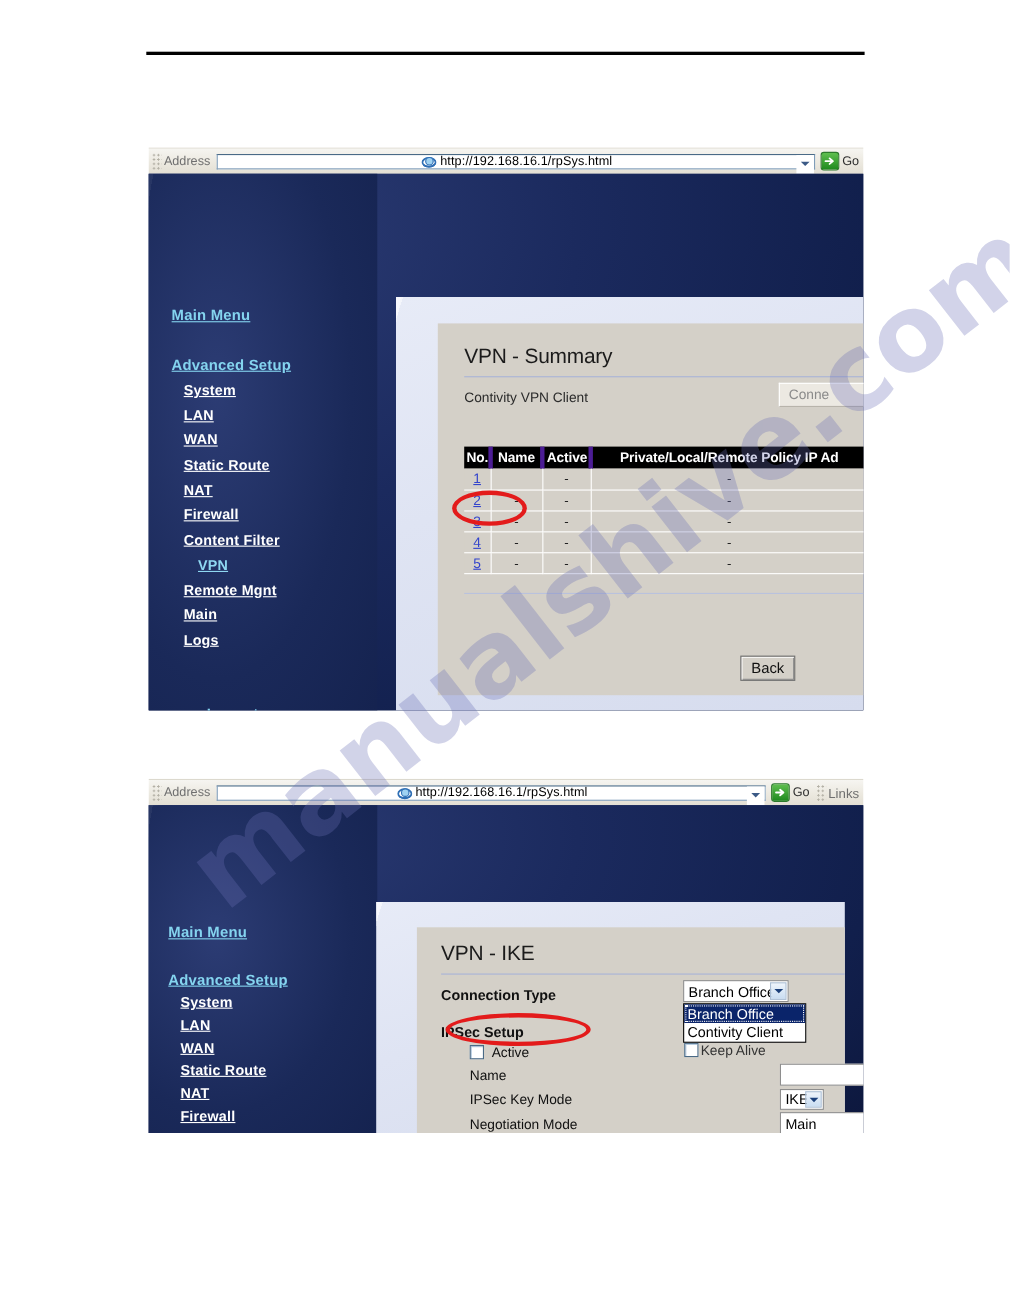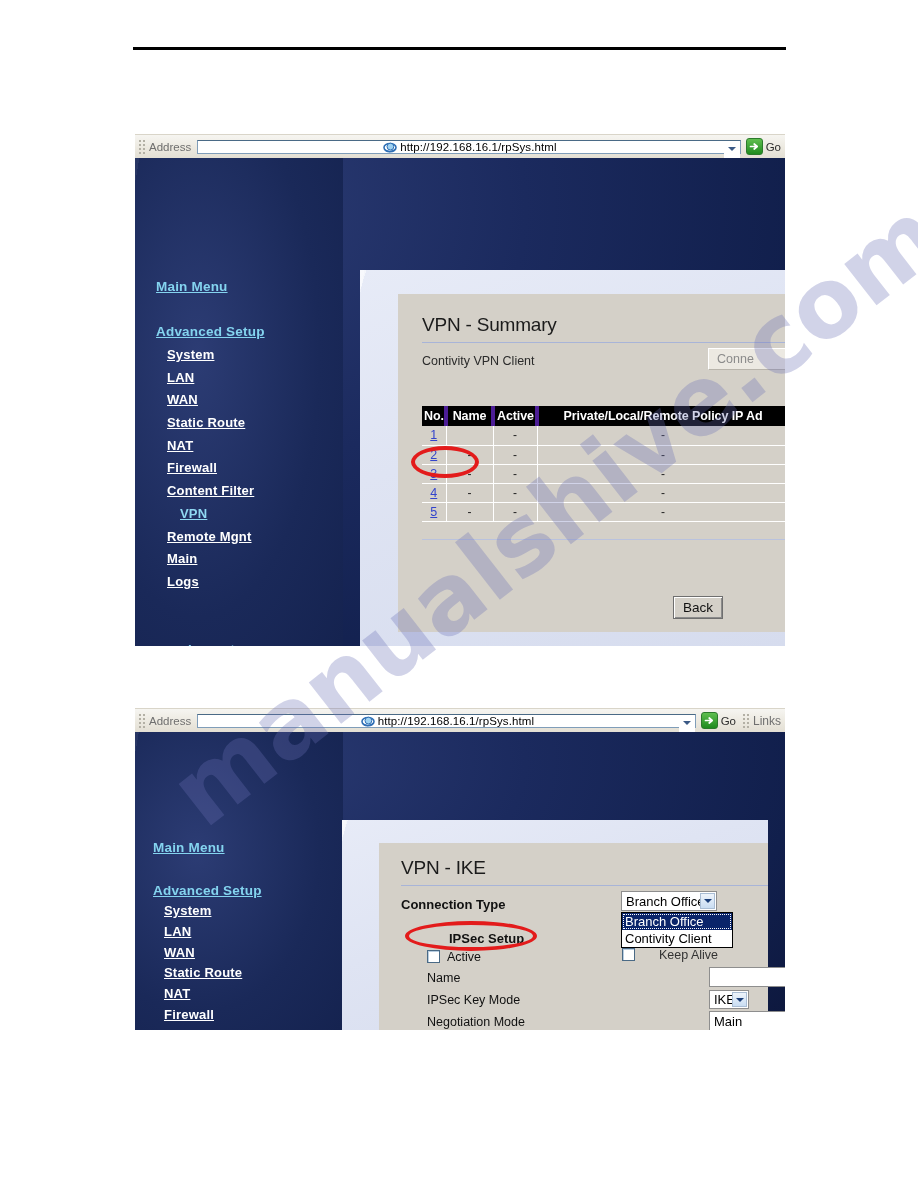--- a/index.html
+++ b/index.html
@@ -371,31 +371,31 @@
       </div>
 
     <div class="card-outer" style="left:207px; top:88px; width:426px; height:210px;">
       <div class="card-inner" style="left:37px; top:23px; right:0; bottom:0;">
 
         <div class="card-title" style="position:absolute; left:22px; top:14px;">VPN - IKE</div>
         <div class="title-rule" style="position:absolute; left:22px; top:42px; right:0;"></div>
 
         <div class="frm-label" style="left:22px; top:54px;">Connection Type</div>
 
-        <div class="frm-label" style="left:22px; top:88px;margin-left:48px;">IPSec Setup</div>
+        <div class="frm-label" style="left:22px; top:88px;">IPSec Setup</div>
 
         <div class="cb" style="left:48px; top:107px;"></div>
         <div class="frm-sub" style="left:68px; top:107px;">Active</div>
 
         <div class="frm-sub" style="left:48px; top:128px;">Name</div>
         <div class="frm-sub" style="left:48px; top:150px;">IPSec Key Mode</div>
         <div class="frm-sub" style="left:48px; top:172px;">Negotiation Mode</div>
 
         <div class="cb" style="left:243px; top:105px;"></div>
-        <div class="frm-sub" style="left:280px; top:105px; color:#333;">Keep Alive</div>
+        <div class="frm-sub" style="left:258px; top:105px; color:#333;">Keep Alive</div>
 
         <div class="sel" style="left:242px; top:48px; width:96px; height:20px;">
           <span>Branch Office</span>
           <span class="arrowbox">
               <i></i>
             </span>
         </div>
 
         <div class="dropdown-open" id="dd-open" style="left:242px; top:69px; width:112px;">
             <div class="dd-item sel-hi">Branch Office</div>

